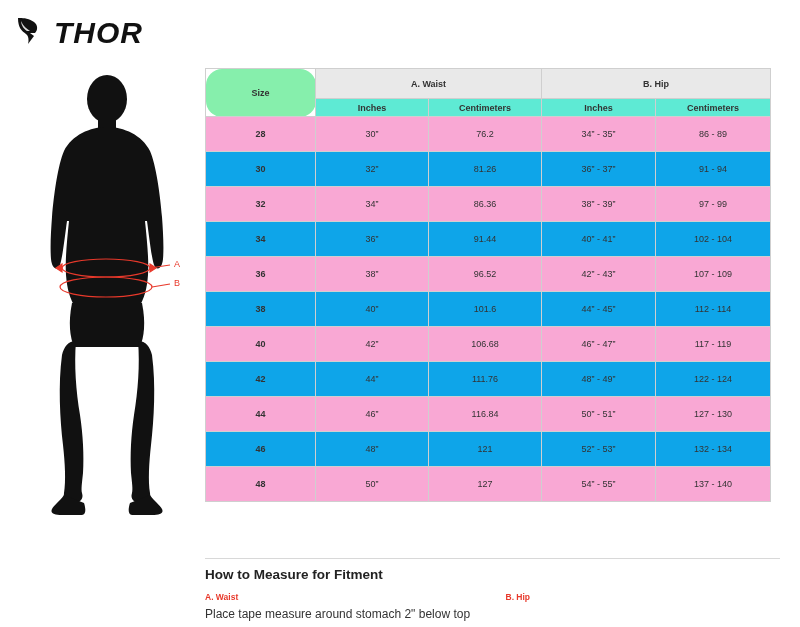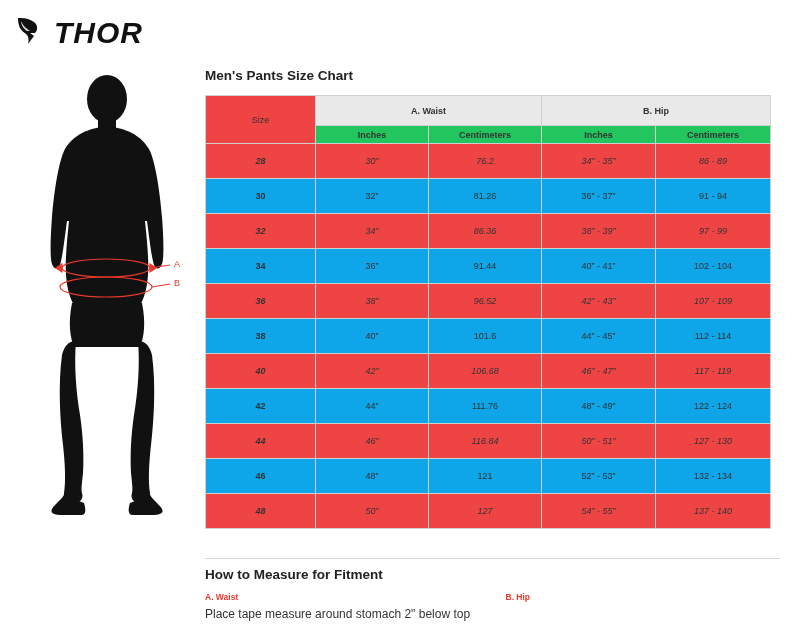--- a/index.html
+++ b/index.html
@@ -83,42 +83,43 @@
   }
   th.group-head {
     background: #e9e9e9;
     font-size: 10px;
     font-weight: bold;
     color: #222;
     height: 30px;
     padding: 4px 0;
   }
   th.size-head {
-    background: #ef4444;
+    background: #86efac;
     font-size: 10px;
-    font-weight: normal;
+    font-weight: bold;
     color: #222;
     vertical-align: middle;
+    border-radius: 16px;
   }
   th.unit-head {
-    background: #22c55e;
+    background: #5eead4;
     color: #ffffff;
     font-size: 8px;
     font-weight: bold;
     height: 18px;
     padding: 3px 0;
     border: 1px solid #161616;
   }
   td.size-cell {
     font-weight: bold;
     font-size: 10px;
     color: #222;
   }
   tbody tr { height: 35px; }
-  tbody tr.odd td { background: #ef4444; font-style: italic; }
+  tbody tr.odd td { background: #f9a8d4; }
   tbody tr.even td { background: #0ea5e9; }
 
   
   .howto {
     position: absolute;
     left: 205px;
     top: 558px;
     width: 575px;
   }
   .howto-line {
@@ -225,21 +226,20 @@
 
         <path d="M42 189 L36 193 L42 197 Z" fill="#e8392b"></path>
         <path d="M130 189 L136 193 L130 197 Z" fill="#e8392b"></path>
       </g>
     </svg>
     <span class="measure-label label-a">A</span>
     <span class="measure-label label-b">B</span>
   </div>
 
   <div class="content">
-    <h1 class="section-title">Men's Pants Size Chart</h1>
 
     <table class="size-chart">
       <colgroup>
         <col style="width:110px">
         <col style="width:113px">
         <col style="width:113px">
         <col style="width:114px">
         <col style="width:115px">
       </colgroup>
       <thead>

